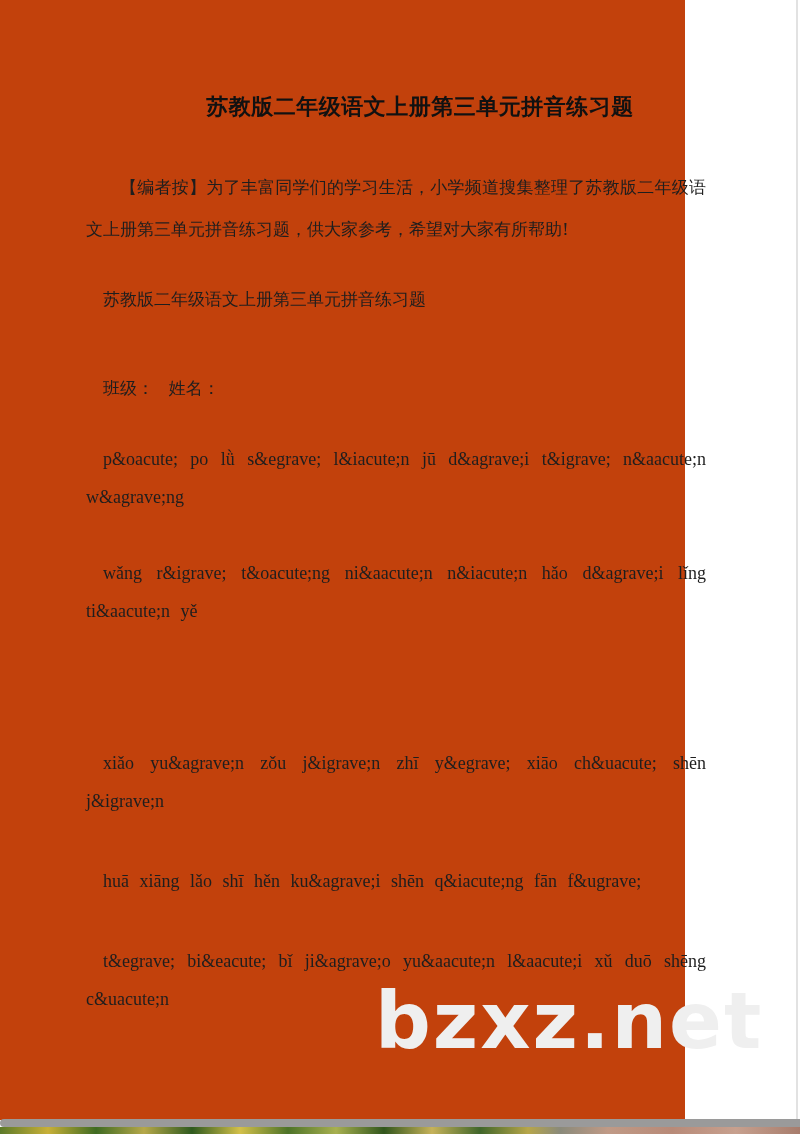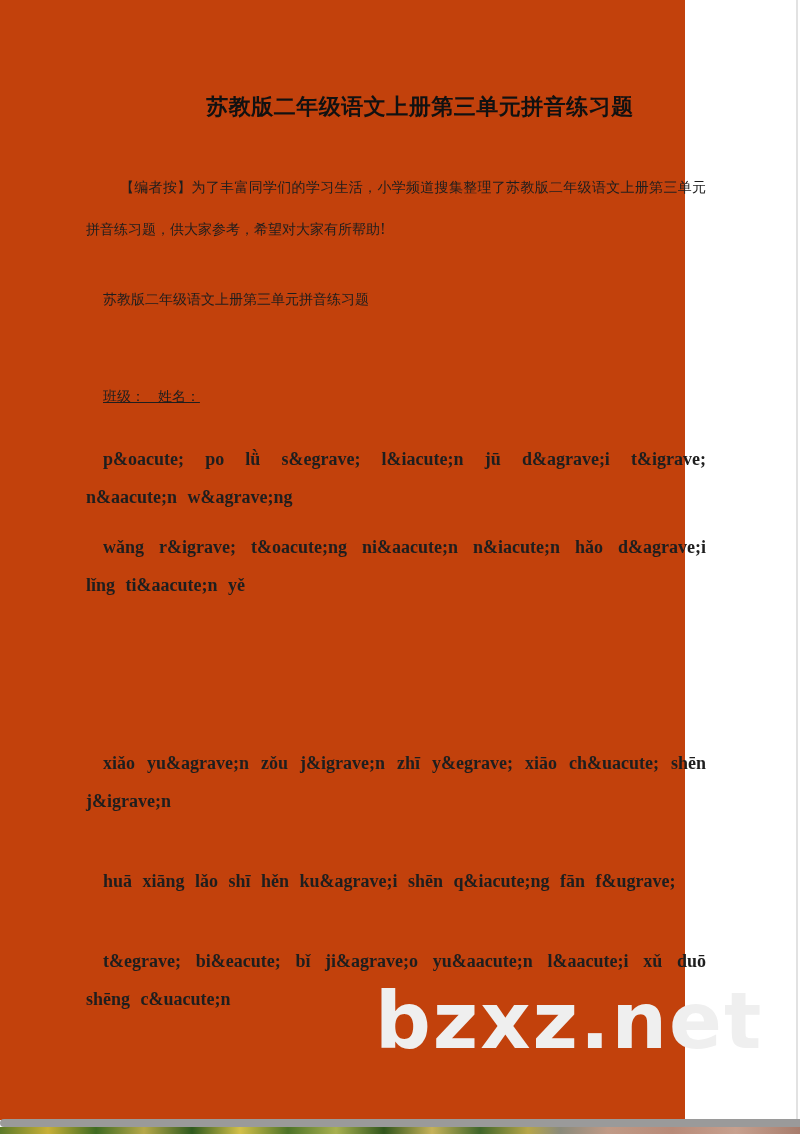--- a/index.html
+++ b/index.html
@@ -49,34 +49,33 @@
       width: 620px;
       font-size: 17px;
       line-height: 38px;
       color: #1e1e1e;
       text-align: justify;
       text-align-last: left;
       word-spacing: 2px;
     }
     .cjk {
       font-family: "DejaVu Serif", "Liberation Serif", serif;
-      font-size: 14px;
+      font-size: 17px;
     }
     .indent {
       text-indent: 17px;
     }
     .indent2 {
       text-indent: 34px;
     }
     .pinyin {
       font-family: "Liberation Serif", "DejaVu Serif", serif;
       font-size: 18px;
       line-height: 38px;
       word-spacing: 6px;
-      font-weight: bold;
     }
     .watermark {
       position: absolute;
       left: 375px;
       top: 982px;
       font-family: "DejaVu Sans", "Liberation Sans", sans-serif;
       font-weight: bold;
       font-size: 78px;
       letter-spacing: 2px;
       color: #efefef;
@@ -109,25 +108,25 @@
 <body>
 
 <div class="page">
 
   <div class="title">苏教版二年级语文上册第三单元拼音练习题</div>
 
   <div class="para cjk indent2" style="top:166px; line-height:42px;">【编者按】为了丰富同学们的学习生活，小学频道搜集整理了苏教版二年级语文上册第三单元拼音练习题，供大家参考，希望对大家有所帮助!</div>
 
   <div class="para cjk indent" style="top:280px;">苏教版二年级语文上册第三单元拼音练习题</div>
 
-  <div class="para cjk indent" style="top:377px; white-space:pre;text-decoration:underline;">班级：  姓名：</div>
+  <div class="para cjk indent" style="top:369px; white-space:pre;">班级：  姓名：</div>
 
   <div class="para pinyin indent" style="top:440px;">p&amp;oacute; po lǜ s&amp;egrave; l&amp;iacute;n jū d&amp;agrave;i t&amp;igrave; n&amp;aacute;n w&amp;agrave;ng</div>
 
-  <div class="para pinyin indent" style="top:528px;">wǎng r&amp;igrave; t&amp;oacute;ng ni&amp;aacute;n n&amp;iacute;n hǎo d&amp;agrave;i lǐng ti&amp;aacute;n yě</div>
+  <div class="para pinyin indent" style="top:554px;">wǎng r&amp;igrave; t&amp;oacute;ng ni&amp;aacute;n n&amp;iacute;n hǎo d&amp;agrave;i lǐng ti&amp;aacute;n yě</div>
 
 
   <div class="para pinyin indent" style="top:744px;">xiǎo yu&amp;agrave;n zǒu j&amp;igrave;n zhī y&amp;egrave; xiāo ch&amp;uacute; shēn j&amp;igrave;n</div>
 
   <div class="para pinyin indent" style="top:862px;">huā xiāng lǎo shī hěn ku&amp;agrave;i shēn q&amp;iacute;ng fān f&amp;ugrave;</div>
 
   <div class="para pinyin indent" style="top:942px;">t&amp;egrave; bi&amp;eacute; bǐ ji&amp;agrave;o yu&amp;aacute;n l&amp;aacute;i xǔ duō shēng c&amp;uacute;n</div>
 
   <div class="watermark">bzxz.net</div>
 </div>

